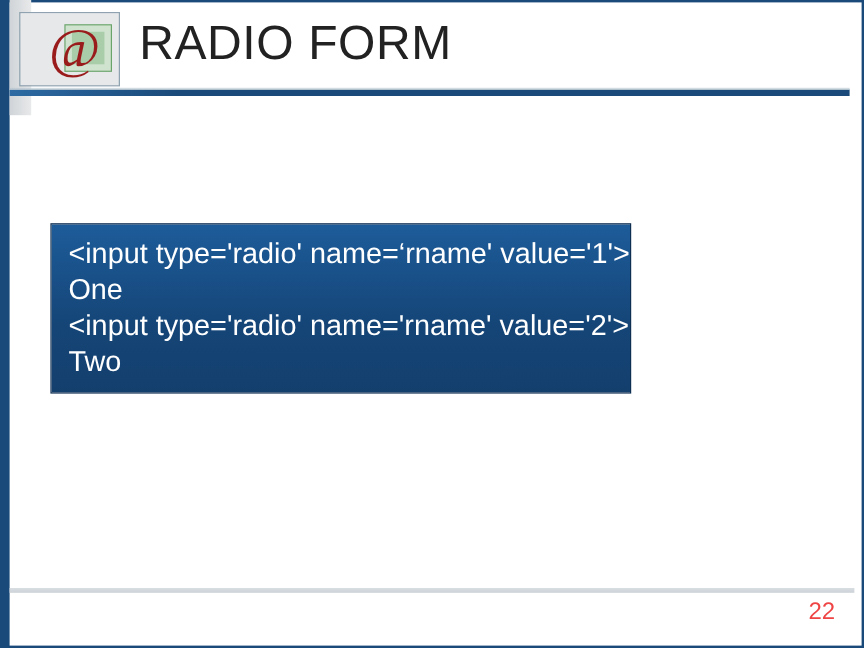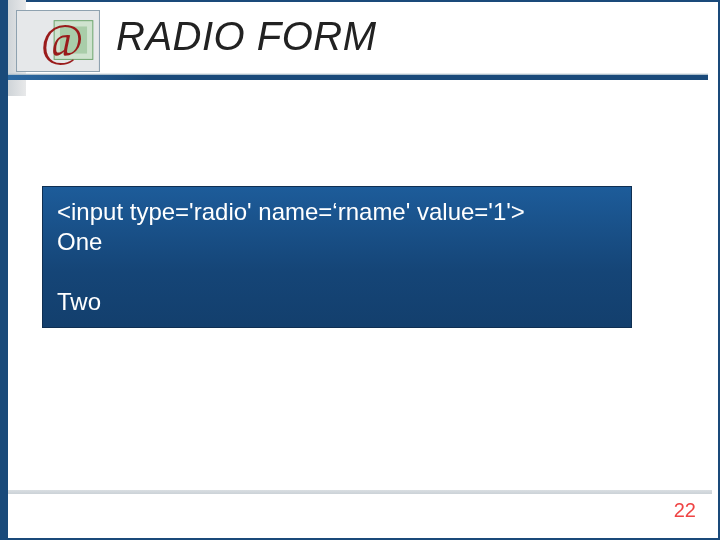--- a/index.html
+++ b/index.html
@@ -5,25 +5,25 @@
   html,body{margin:0;padding:0;width:720px;height:540px;font-family:Arial,Helvetica,sans-serif;background:#f4f4f4;}
   .slide{position:relative;width:720px;height:540px;background:#ffffff;}
   
   .outer-border{position:absolute;top:0;left:0;width:720px;height:540px;box-sizing:border-box;border:2px solid #1a4a7a;}
   .left-bar{position:absolute;top:0;left:0;width:8px;height:540px;background:#1a4a7a;}
   .top-grey-wedge{position:absolute;top:0;left:8px;width:18px;height:96px;background:linear-gradient(90deg,#cfd4d8 0%,#e8e9ea 100%);}
   
   .corner-icon{position:absolute;top:10px;left:16px;width:84px;height:62px;background:linear-gradient(135deg,#e9ecef 0%,#cfd6db 100%);border:1px solid #8fa2b0;box-sizing:border-box;overflow:hidden;}
   .corner-icon svg{width:100%;height:100%;}
   
-  .title{position:absolute;top:14px;left:116px;font-size:40px;color:#222;font-weight:400;letter-spacing:0.5px;font-style:italic;}
+  .title{position:absolute;top:14px;left:116px;font-size:40px;color:#222;font-weight:400;letter-spacing:0.5px;}
   .title-underline{position:absolute;top:74px;left:8px;right:12px;height:5px;background:linear-gradient(90deg,#2d6aa3 0%,#1a4a7a 20%,#1a4a7a 100%);border-top:1px solid #83a6c2;}
   .title-underline::before{content:"";position:absolute;top:-6px;left:0;right:0;height:6px;background:linear-gradient(180deg,rgba(0,0,0,0) 0%,rgba(0,0,0,0) 60%,#b9c6cf 100%);}
   
-  .code-panel{position:absolute;top:186px;left:42px;width:590px;height:142px;background:linear-gradient(180deg,#1d5c9a 0%,#154577 60%,#133f6d 100%);border:1px solid #0f2f52;box-sizing:border-box;padding:10px 14px;color:#ffffff;font-size:24px;line-height:30px;font-family:Arial,Helvetica,sans-serif;}
+  .code-panel{position:absolute;top:186px;left:42px;width:484px;height:142px;background:linear-gradient(180deg,#1d5c9a 0%,#154577 60%,#133f6d 100%);border:1px solid #0f2f52;box-sizing:border-box;padding:10px 14px;color:#ffffff;font-size:24px;line-height:30px;font-family:Arial,Helvetica,sans-serif;}
   .code-panel span{white-space:pre;}
   
   .foot-rule{position:absolute;bottom:46px;left:8px;right:8px;height:4px;background:linear-gradient(180deg,#d9dee2 0%,#cbd2d7 100%);}
   .page-number{position:absolute;bottom:18px;right:24px;font-size:20px;color:#ef4444;}
 </style>
 </head>
 <body>
 
 <div class="slide">
   <div class="outer-border"></div>
@@ -38,19 +38,19 @@
       <text x="24" y="46" font-family="Georgia,serif" font-size="48" fill="#9a1b1b" font-style="italic">@</text>
     </svg>
   </div>
 
   <div class="title">RADIO FORM</div>
   <div class="title-underline"></div>
 
   <div class="code-panel">
     <span>&lt;input type='radio' name=‘rname' value='1'&gt;</span><br>
     <span>One</span><br>
-    <br>
+    <span>&lt;input type='radio' name='rname' value='2'&gt;</span><br>
     <span>Two</span>
   </div>
 
   <div class="foot-rule"></div>
   <div class="page-number">22</div>
 </div>
 
 </body></html>

